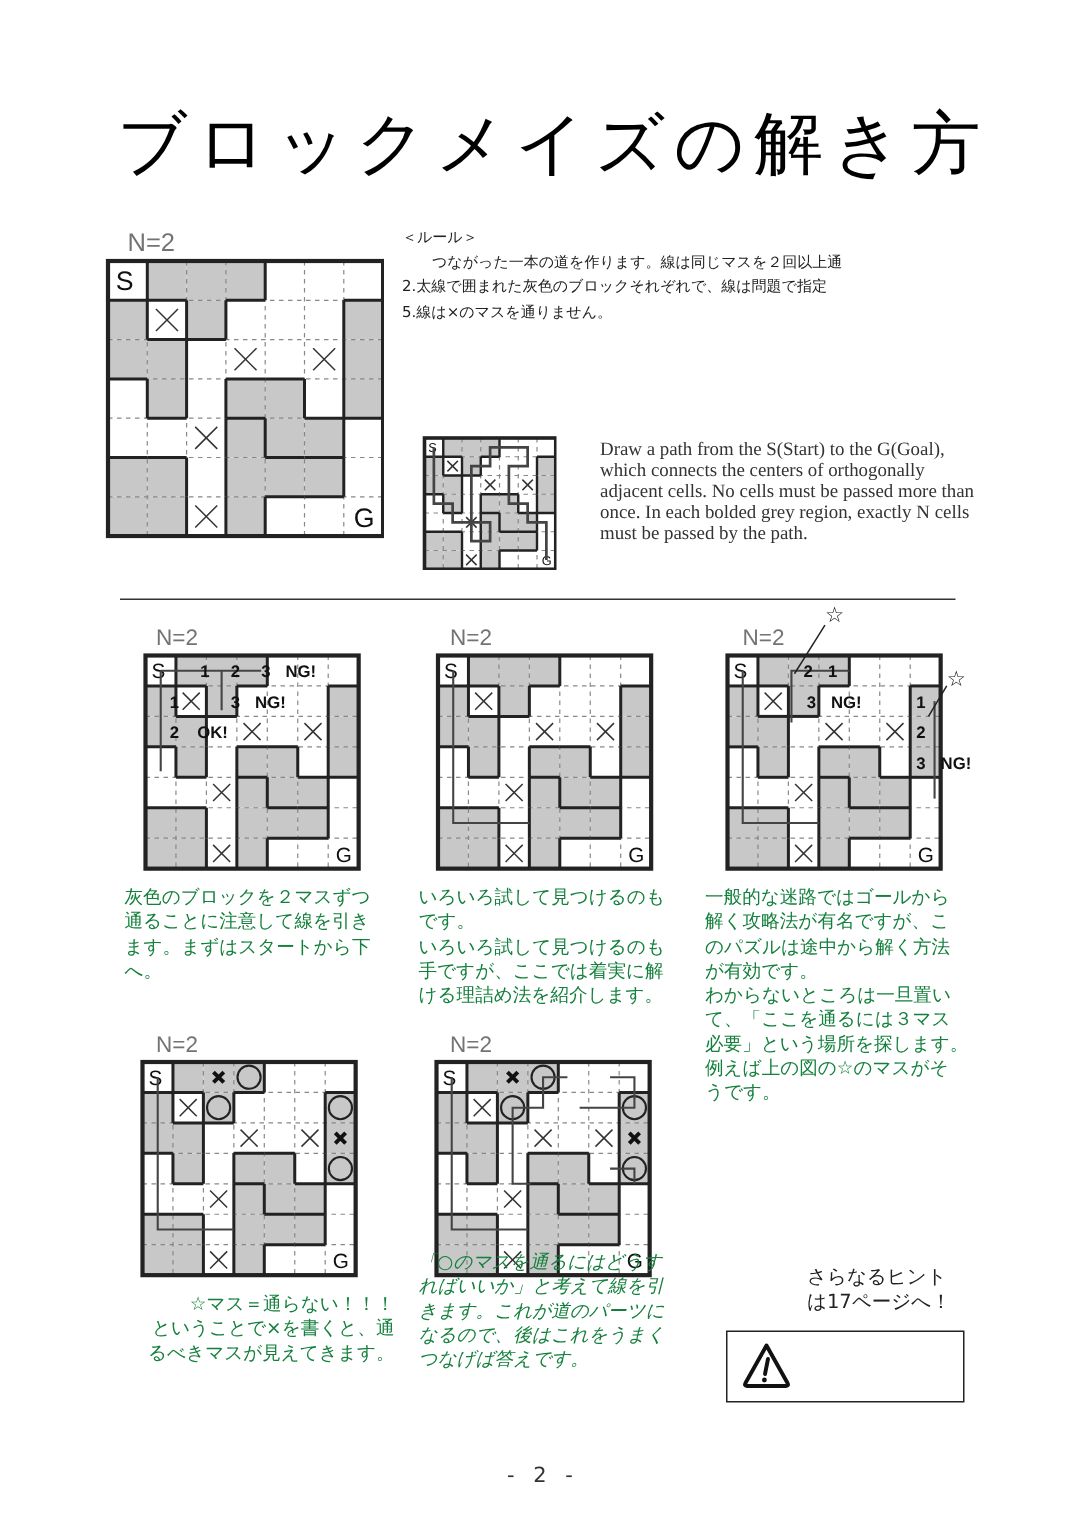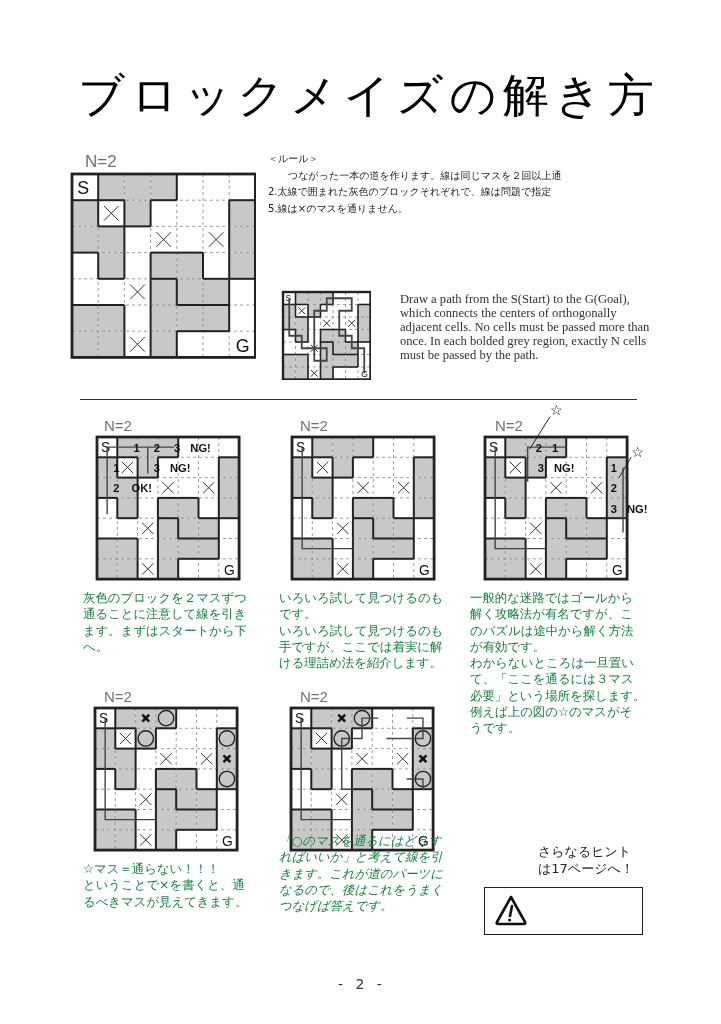--- a/index.html
+++ b/index.html
@@ -682,21 +682,21 @@
         <circle cx="50.75" cy="30.450000000000003" r="7.714" fill="none" stroke="#222" stroke-width="1.4"></circle>
         <circle cx="131.95000000000002" cy="30.450000000000003" r="7.714" fill="none" stroke="#222" stroke-width="1.4"></circle>
         <circle cx="131.95000000000002" cy="71.05" r="7.714" fill="none" stroke="#222" stroke-width="1.4"></circle>
         <line x1="47.299" y1="6.699" x2="54.201" y2="13.601" stroke="#111" stroke-width="2.6"></line>
         <line x1="54.201" y1="6.699" x2="47.299" y2="13.601" stroke="#111" stroke-width="2.6"></line>
         <line x1="128.49900000000002" y1="47.299" x2="135.401" y2="54.201" stroke="#111" stroke-width="2.6"></line>
         <line x1="135.401" y1="47.299" x2="128.49900000000002" y2="54.201" stroke="#111" stroke-width="2.6"></line>
       </g>
     </svg>
 </div>
-<div class="abs desc" style="left:83px; top:861px;">
+<div class="abs desc" style="left:83px; top:861px;text-align:right;">
   <span class="ln">☆マス＝通らない！！！</span>
   <span class="ln">ということで×を書くと、通</span>
   <span class="ln">るべきマスが見えてきます。</span>
 </div>
 
 <div class="abs nlabel" style="left:300px; top:688px;">N=2</div>
 <div class="abs" style="left:289px; top:706px;">
   <svg class="grid-svg" width="146" height="146">
       <g transform="translate(2,2)">
         <rect x="0" y="0" width="142.1" height="142.1" fill="#fff"></rect>

